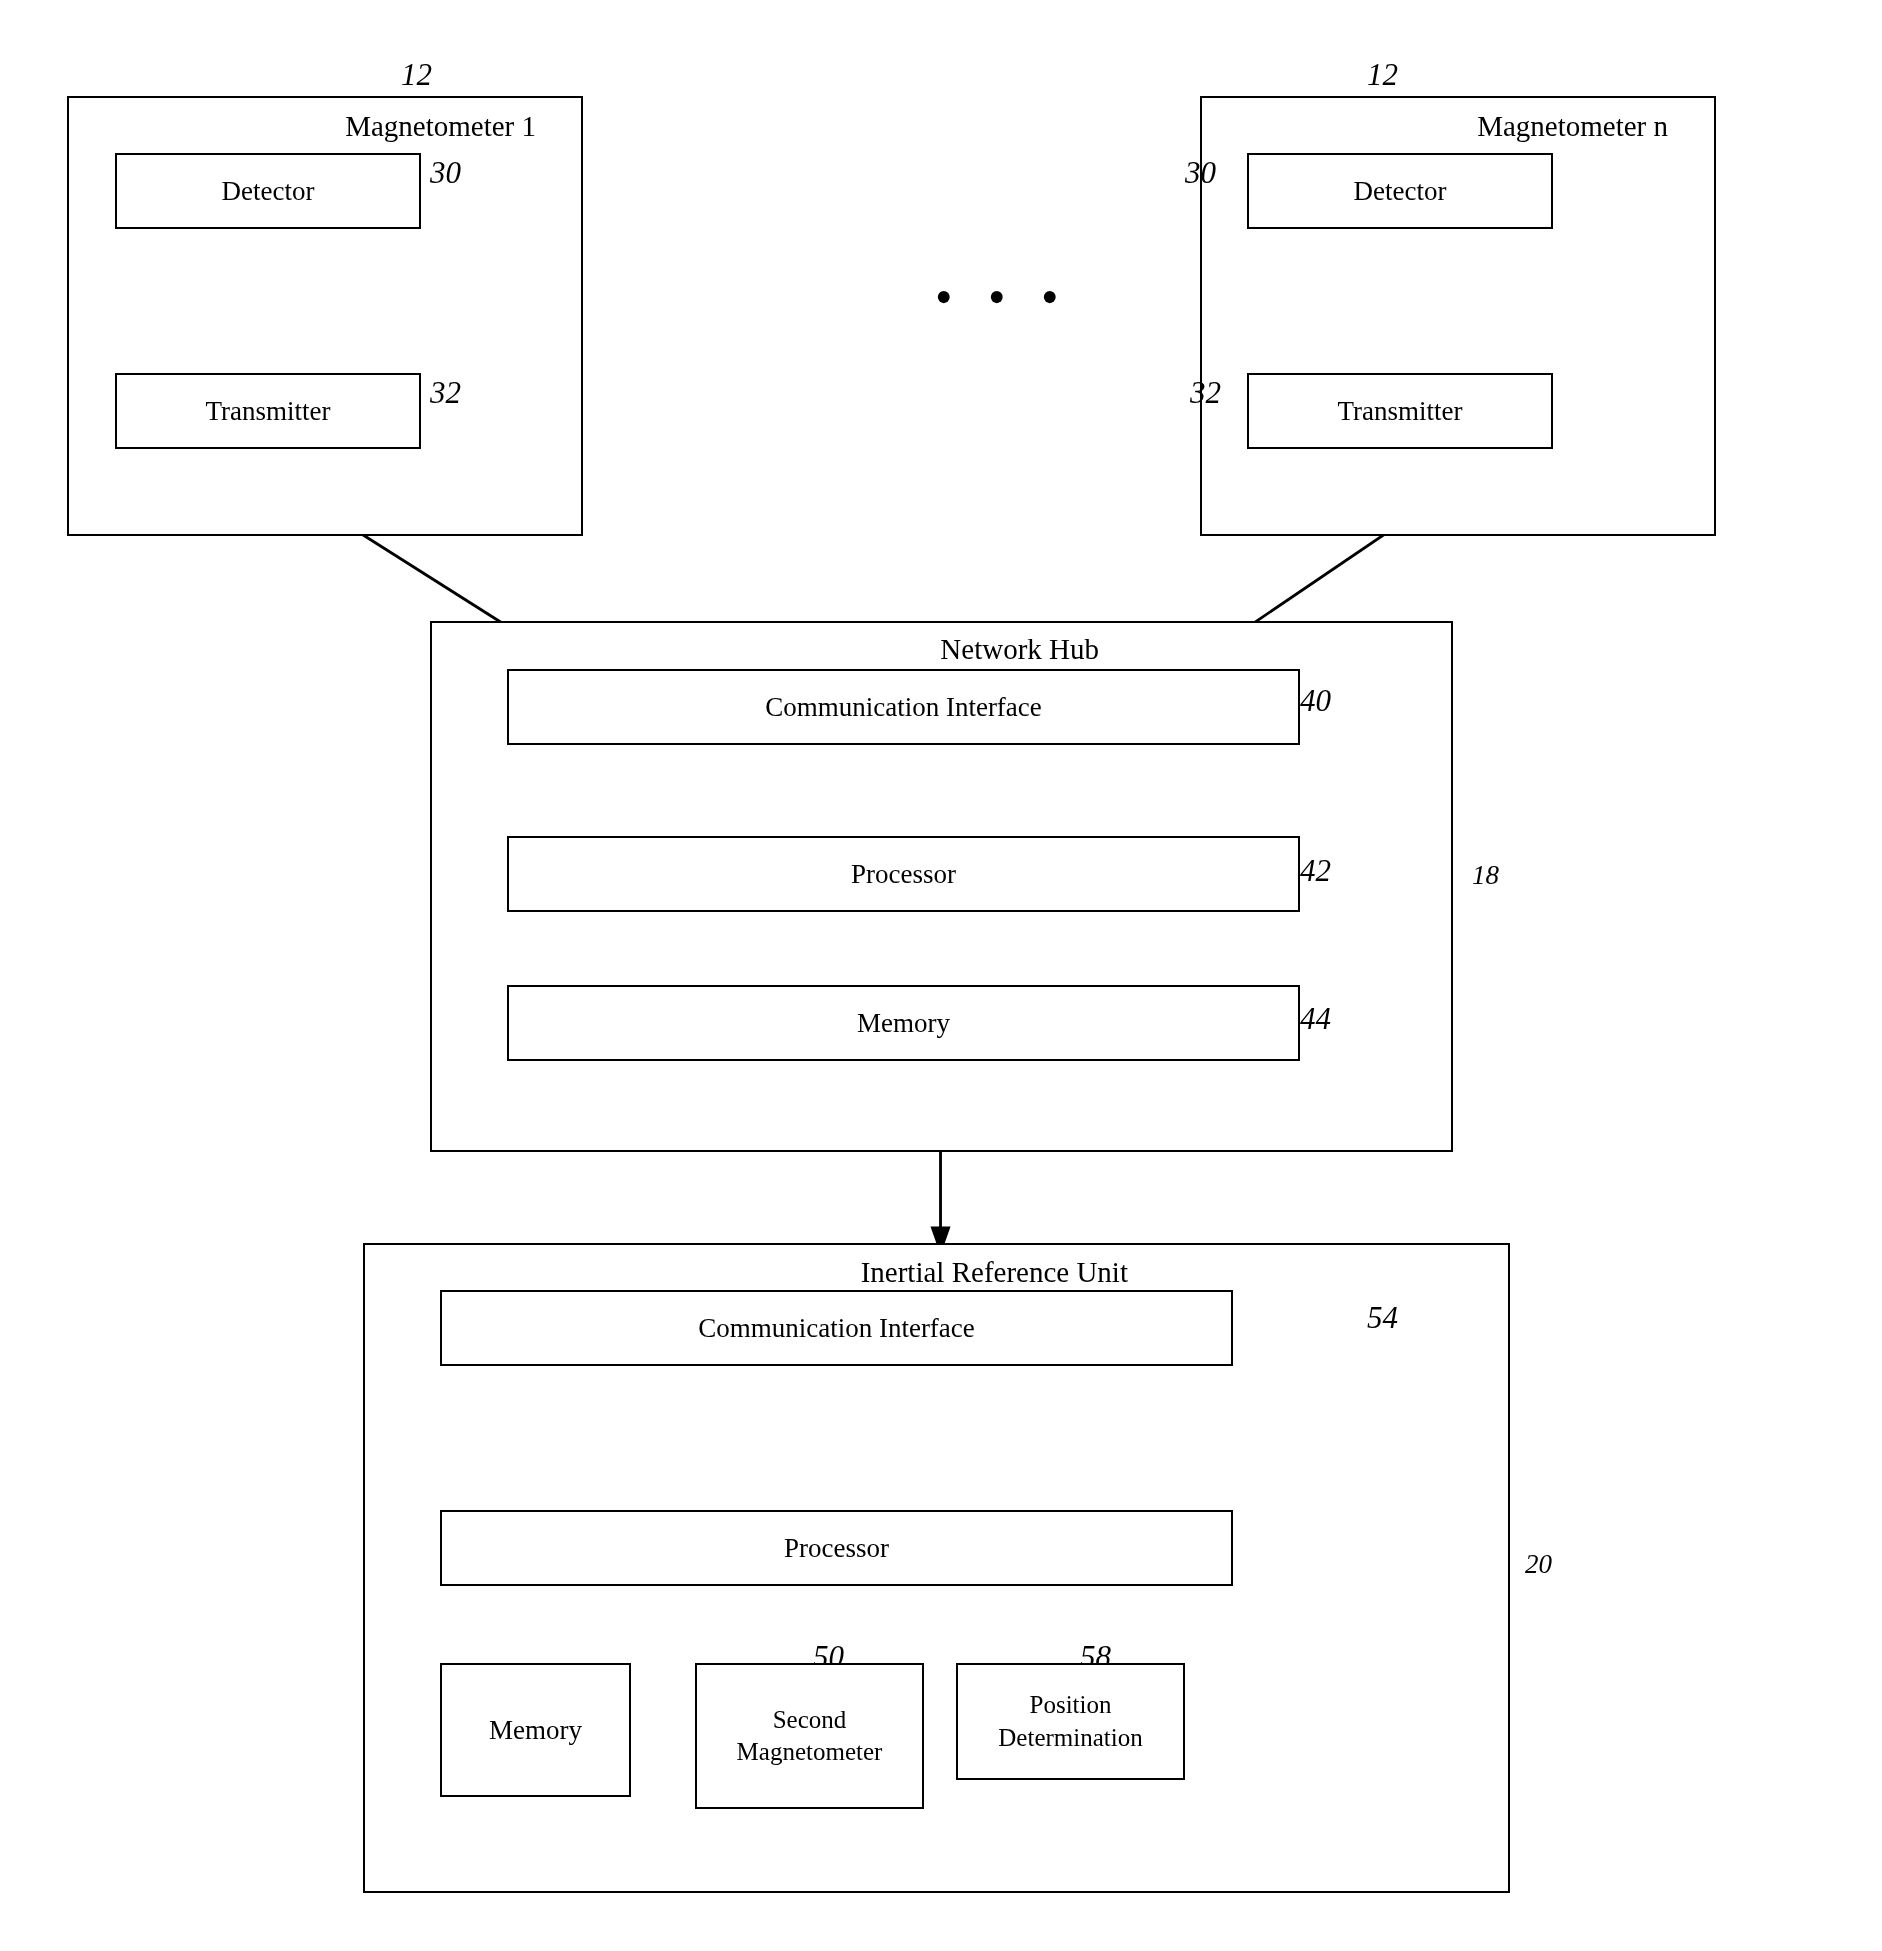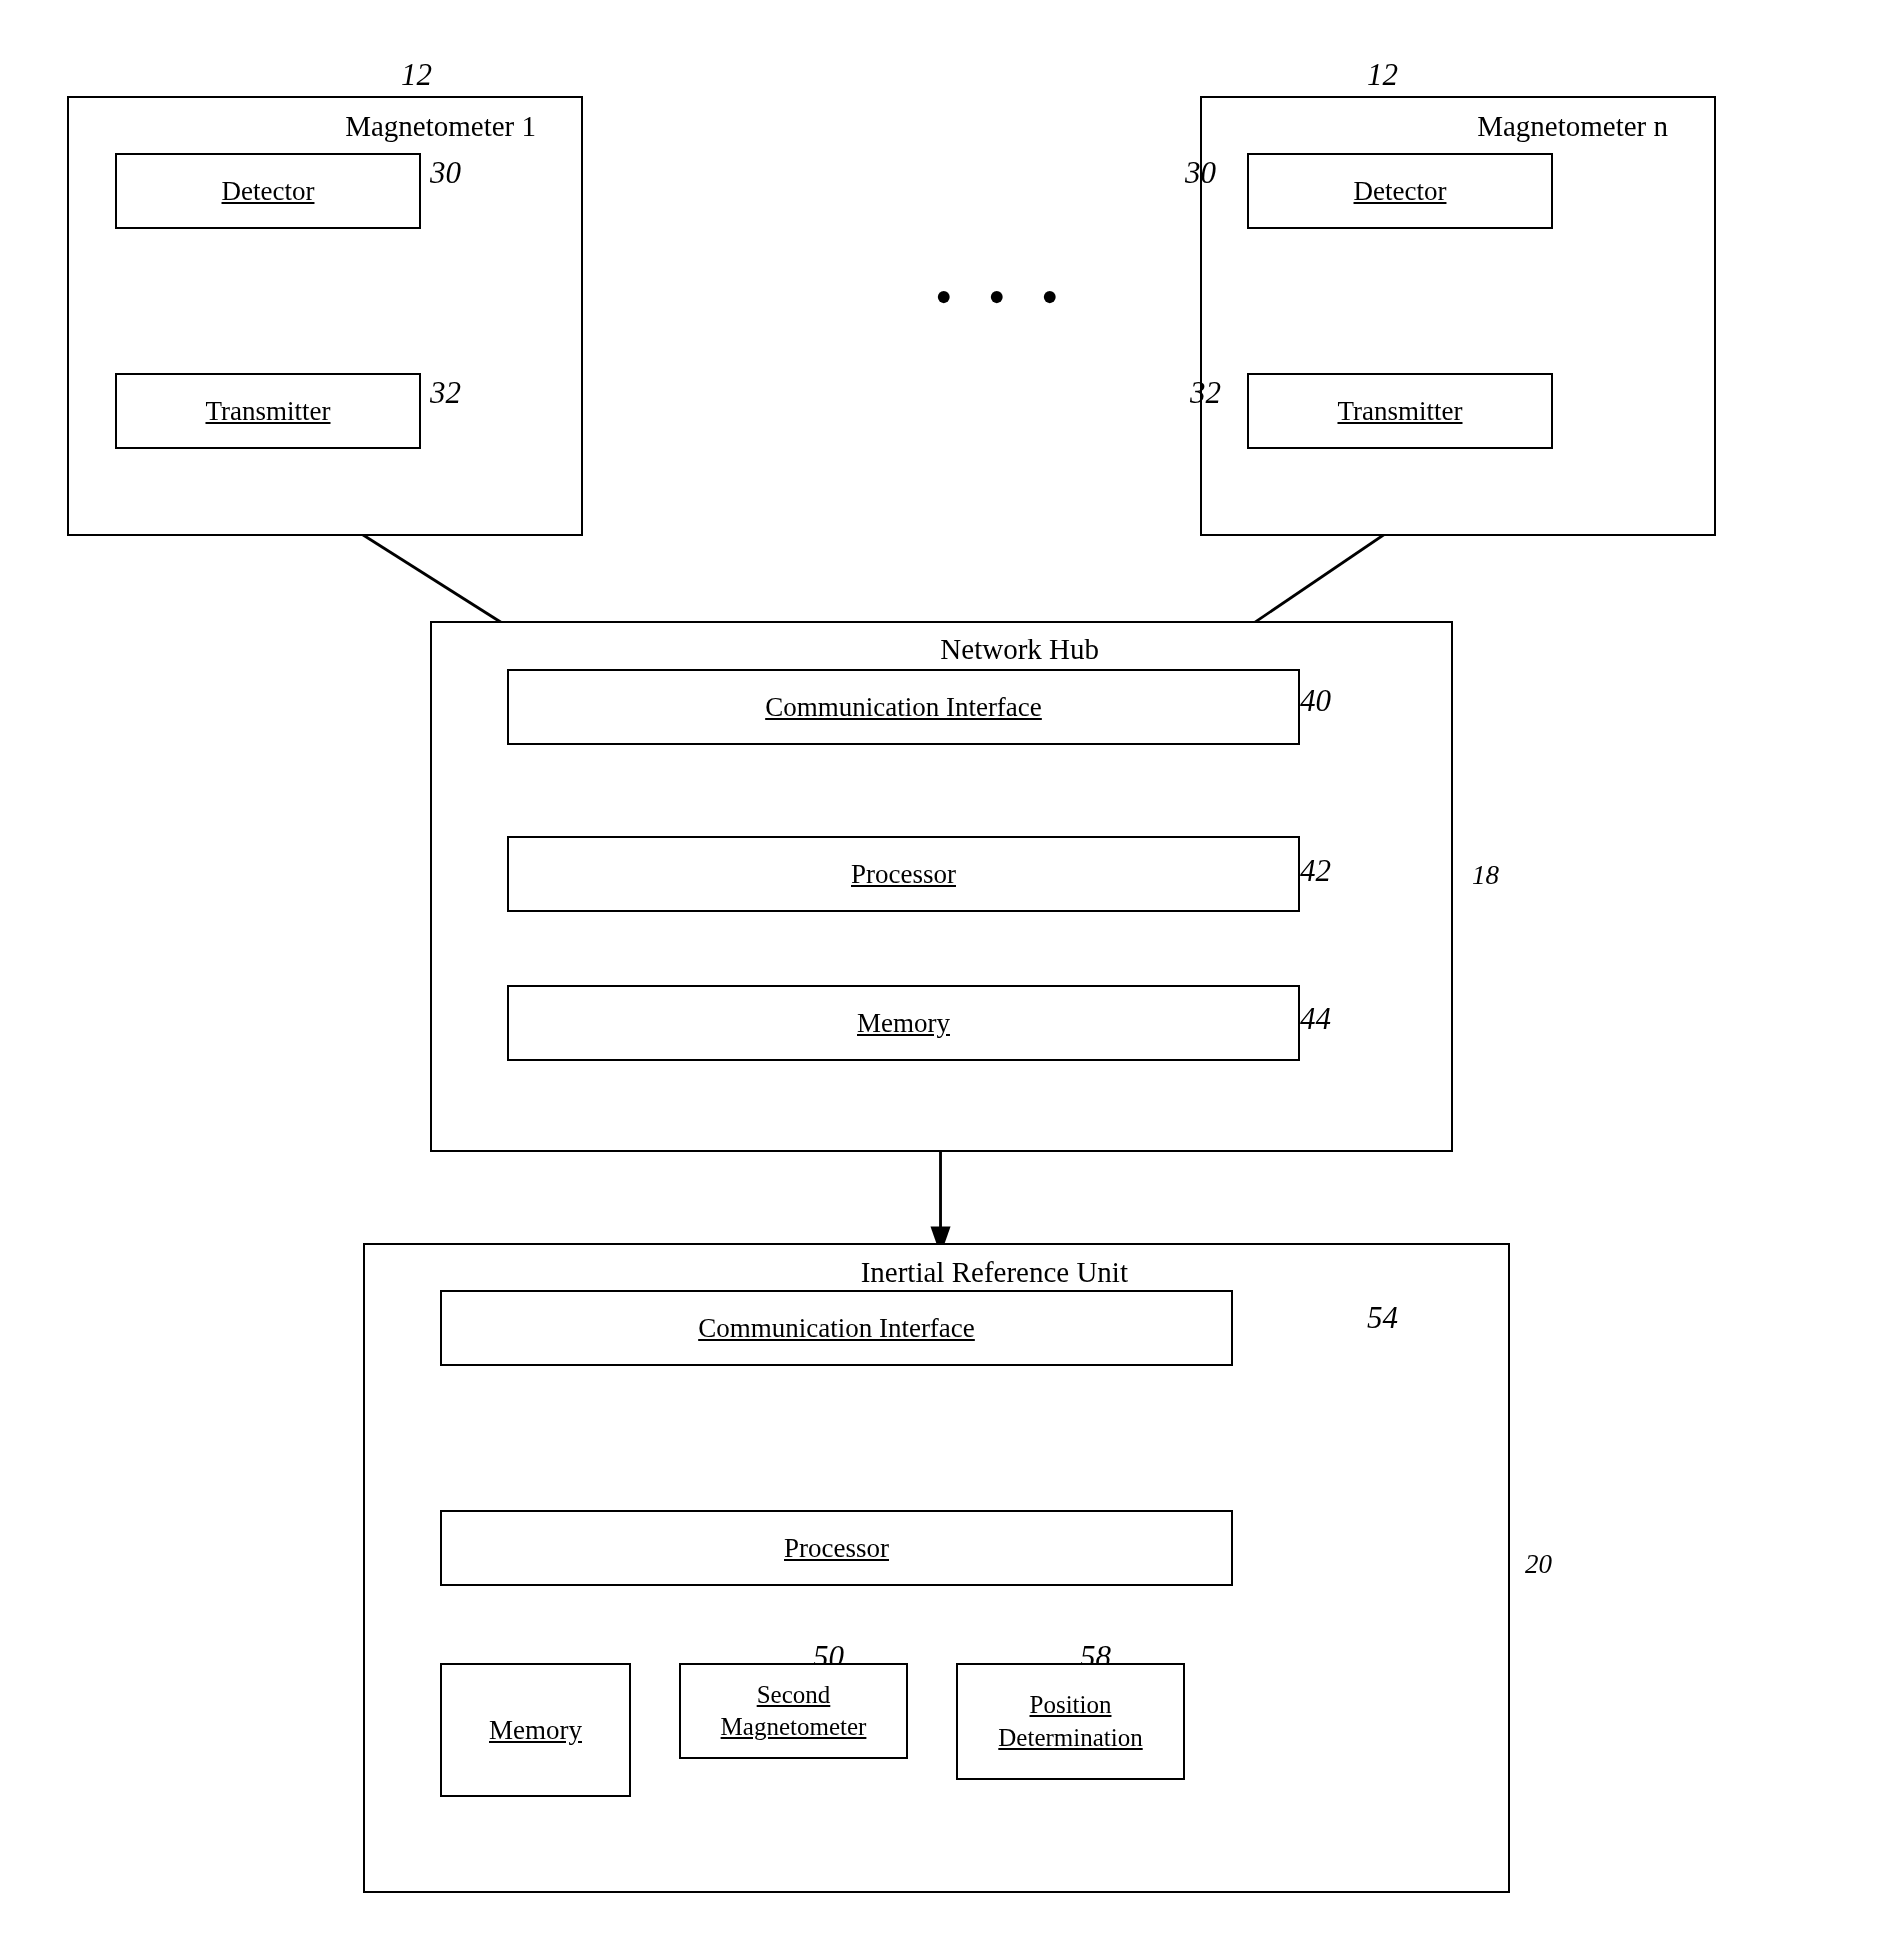--- a/index.html
+++ b/index.html
@@ -19,21 +19,20 @@
     }
     .box {
       position: absolute;
       border: 2.9px solid #000;
       background: #fff;
       display: flex;
       align-items: center;
       justify-content: center;
       font-size: 27px;
       text-align: center;
-      text-decoration: underline;
     }
     .box-outer {
       position: absolute;
       border: 2.9px solid #000;
       background: #fff;
     }
     .label {
       position: absolute;
       font-size: 25px;
       text-align: right;
@@ -179,21 +178,21 @@
   </div>
 
   <div class="ref-num" style="left:516px; top:1639px;margin-top:24px;">56</div>
 
   <div class="box" style="left:440px; top:1663px; width:191px; height:134px; font-size:27px;">
     <span>Memory</span>
   </div>
 
   <div class="ref-num" style="left:813px; top:1639px;">50</div>
 
-  <div class="box" style="left:679px; top:1663px; width:229px; height:96px; font-size:25px; text-align:center; line-height:1.3;">
+  <div class="box" style="left:695px; top:1663px; width:229px; height:146px; font-size:25px; text-align:center; line-height:1.3;">
     <span style="white-space:pre-line;">Second
 Magnetometer</span>
   </div>
 
   <div class="ref-num" style="left:1080px; top:1639px;">58</div>
 
   <div class="box" style="left:956px; top:1663px; width:229px; height:117px; font-size:25px; text-align:center; line-height:1.3;">
     <span style="white-space:pre-line;">Position
 Determination</span>
   </div>

